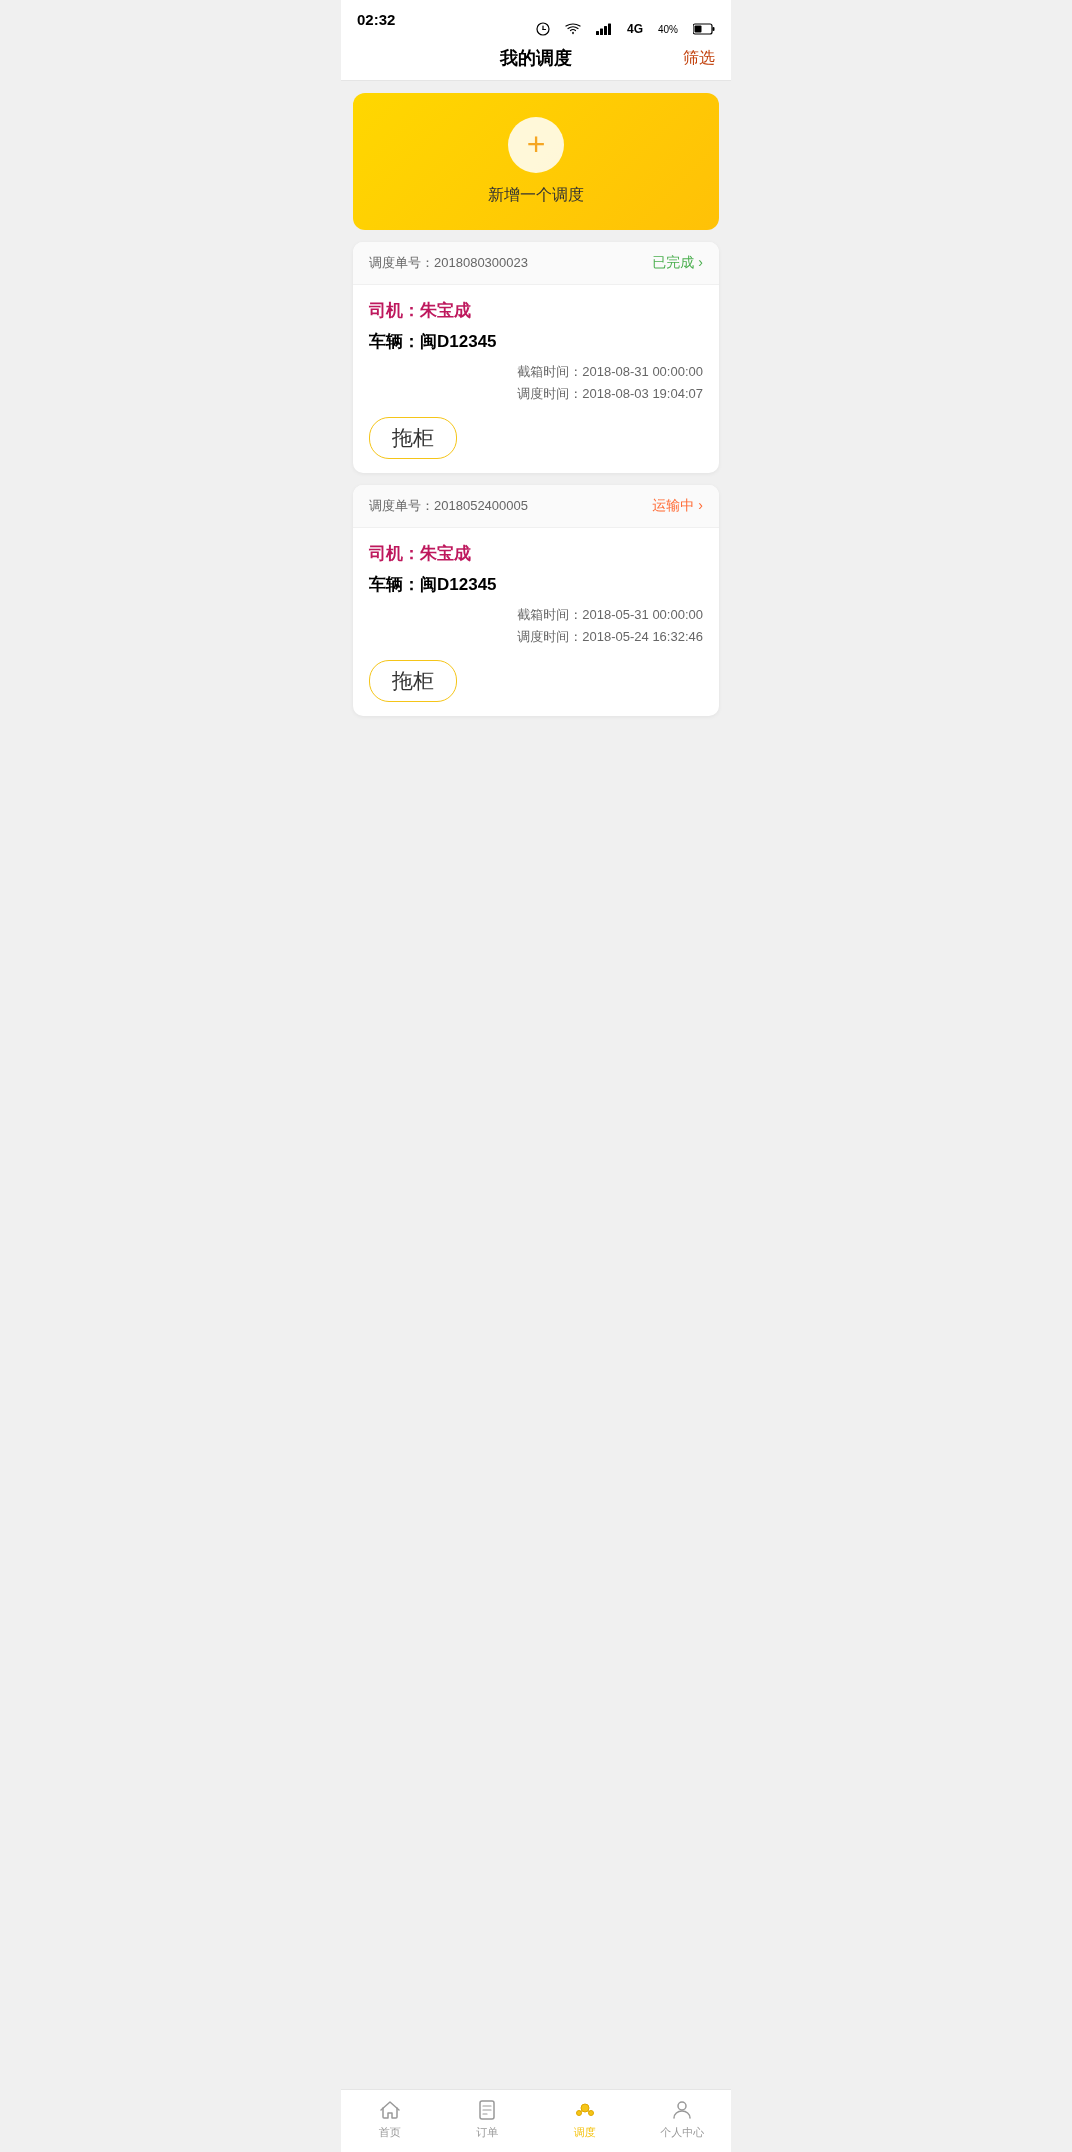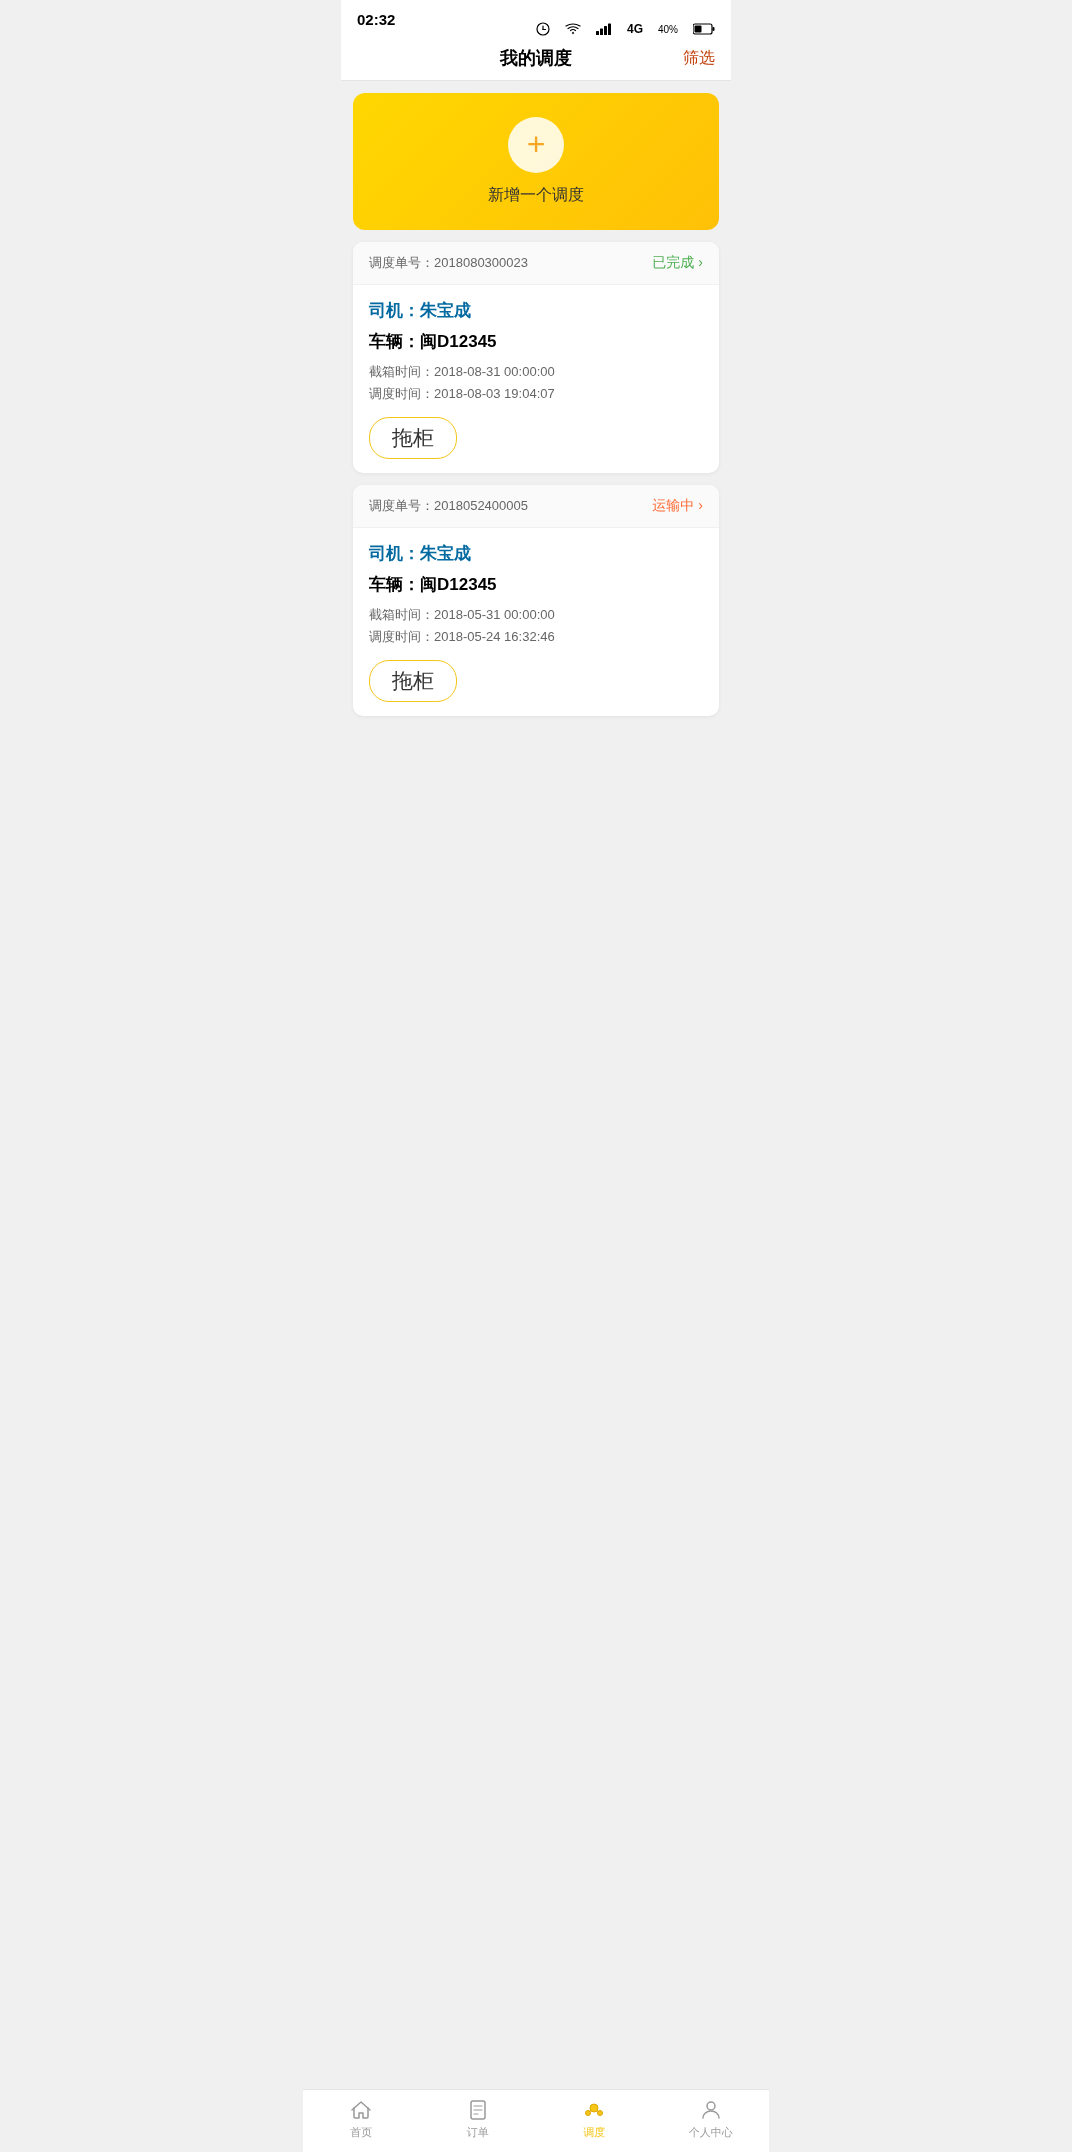--- a/index.html
+++ b/index.html
@@ -157,35 +157,36 @@
       margin-left: 2px;
     }
 
     .card-body {
       padding: 14px 16px;
     }
 
     .card-driver {
       font-size: 17px;
       font-weight: 700;
-      color: #0369a1;
+      color: #be185d;
       margin-bottom: 8px;
     }
 
     .card-vehicle {
       font-size: 17px;
       font-weight: 700;
       color: #000;
       margin-bottom: 10px;
     }
 
     .card-time-row {
       font-size: 13px;
       color: #666;
       margin-bottom: 4px;
+      text-align: right;
     }
 
     .card-tag-row {
       margin-top: 14px;
     }
 
     .tag {
       display: inline-block;
       border: 1.5px solid #F5C518;
       border-radius: 20px;
@@ -194,21 +195,21 @@
       color: #333;
       background: #fff;
     }
 
     
     .tab-bar {
       position: fixed;
       bottom: 0;
       left: 50%;
       transform: translateX(-50%);
-      width: 466px;
+      width: 390px;
       background: #fff;
       border-top: 1px solid #e5e5e5;
       display: flex;
       justify-content: space-around;
       align-items: center;
       padding: 8px 0 12px 0;
       z-index: 100;
     }
 
     .tab-item {

